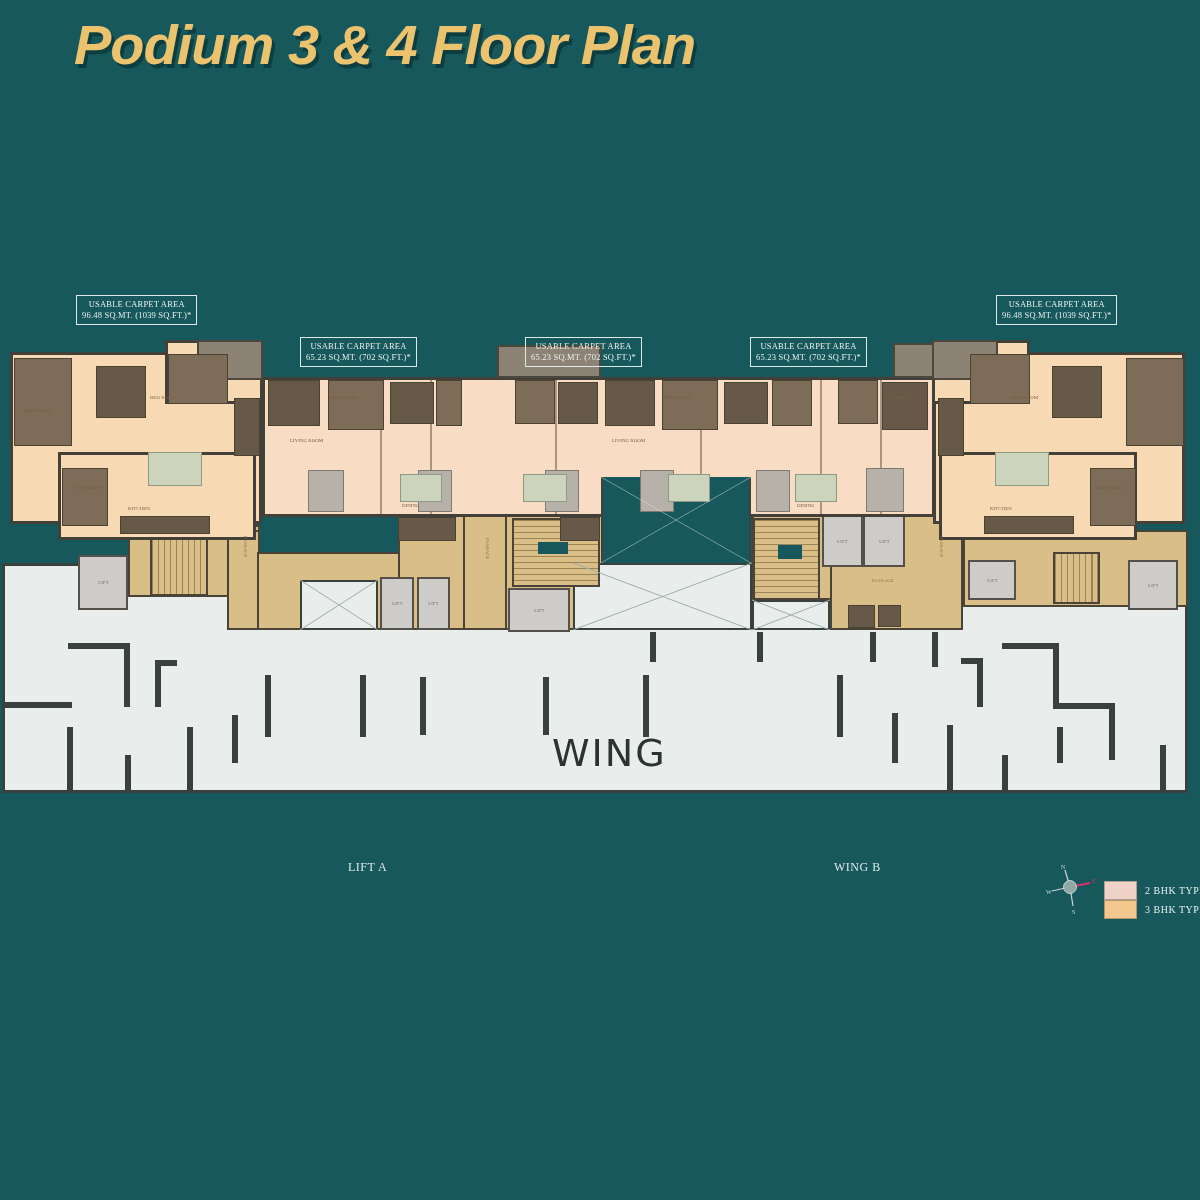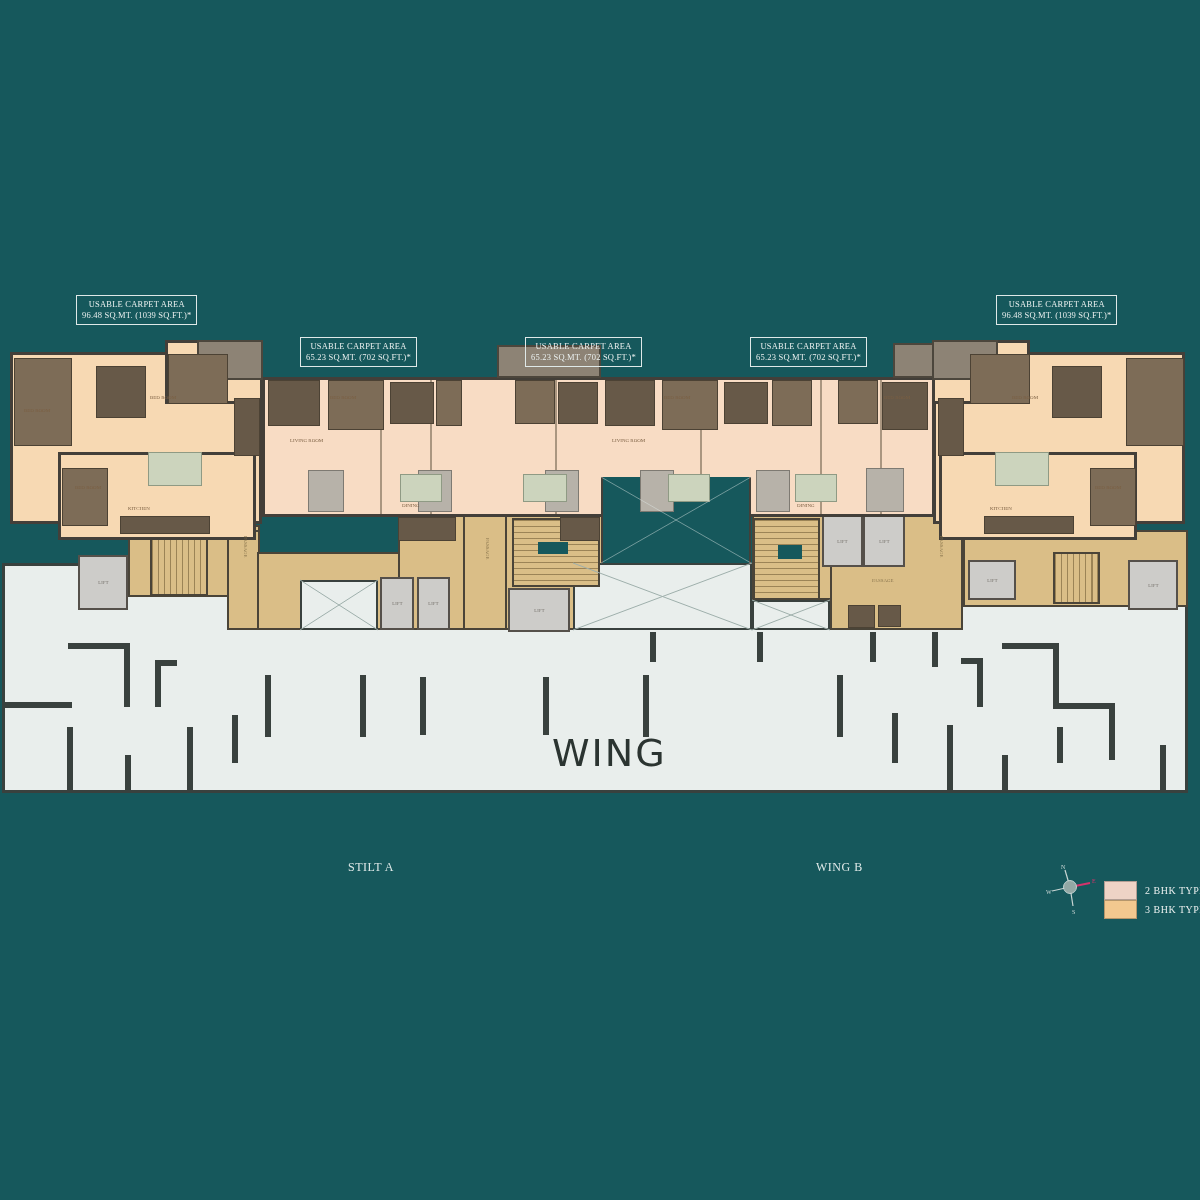--- a/index.html
+++ b/index.html
@@ -241,22 +241,22 @@
   <div class="albox" style="left:750px;top:337px">
     <div>USABLE CARPET AREA</div>
     <div>65.23 SQ.MT. (702 SQ.FT.)*</div>
   </div>
   <div class="albox" style="left:996px;top:295px">
     <div>USABLE CARPET AREA</div>
     <div>96.48 SQ.MT. (1039 SQ.FT.)*</div>
   </div>
 
   <div class="stiltlbl">WING</div>
-  <div class="winglbl" style="left:348px;top:860px">STILT A</div>
-  <div class="winglbl" style="left:816px;top:860px">WING B</div>
+  <div class="winglbl" style="left:348px;top:860px">LIFT A</div>
+  <div class="winglbl" style="left:834px;top:860px">WING B</div>
 
   <div class="legrow" style="left:1104px;top:881px">
     <span class="legsw" style="background:#eed3c6"></span>
     <span class="leglbl">2 BHK TYPE 2</span>
   </div>
   <div class="legrow" style="left:1104px;top:900px">
     <span class="legsw" style="background:#f2c88f"></span>
     <span class="leglbl">3 BHK TYPE 1</span>
   </div>
 
@@ -265,13 +265,14 @@
     <line x1="24" y1="25" x2="27" y2="44" stroke="#c9d6d4" stroke-width="1.2"></line>
     <line x1="24" y1="25" x2="6" y2="29" stroke="#c9d6d4" stroke-width="1.2"></line>
     <line x1="24" y1="25" x2="44" y2="21" stroke="#d6336c" stroke-width="2"></line>
     <circle cx="24" cy="25" r="6.5" fill="#93a8a5" stroke="#d9e4e2" stroke-width="0.8"></circle>
     <text x="15" y="7" font-size="6" fill="#c9d6d4" font-family="Liberation Serif, serif">N</text>
     <text x="46" y="21" font-size="6" fill="#d6336c" font-family="Liberation Serif, serif">E</text>
     <text x="26" y="52" font-size="6" fill="#c9d6d4" font-family="Liberation Serif, serif">S</text>
     <text x="0" y="32" font-size="6" fill="#c9d6d4" font-family="Liberation Serif, serif">W</text>
   </svg>
 
+  <div class="title">Podium 3 &amp; 4 Floor Plan</div>
 </div>
 
 </body></html>

